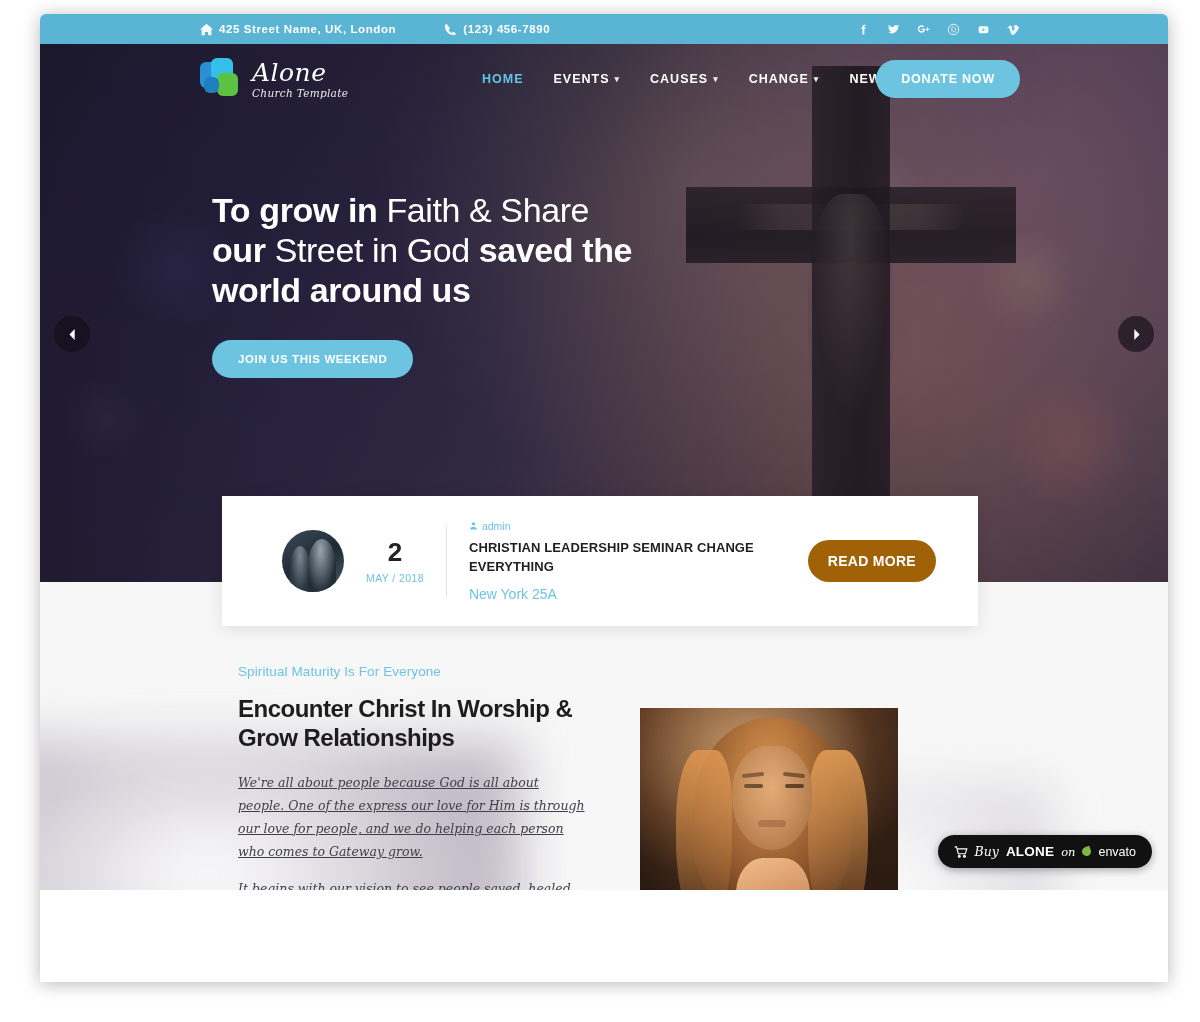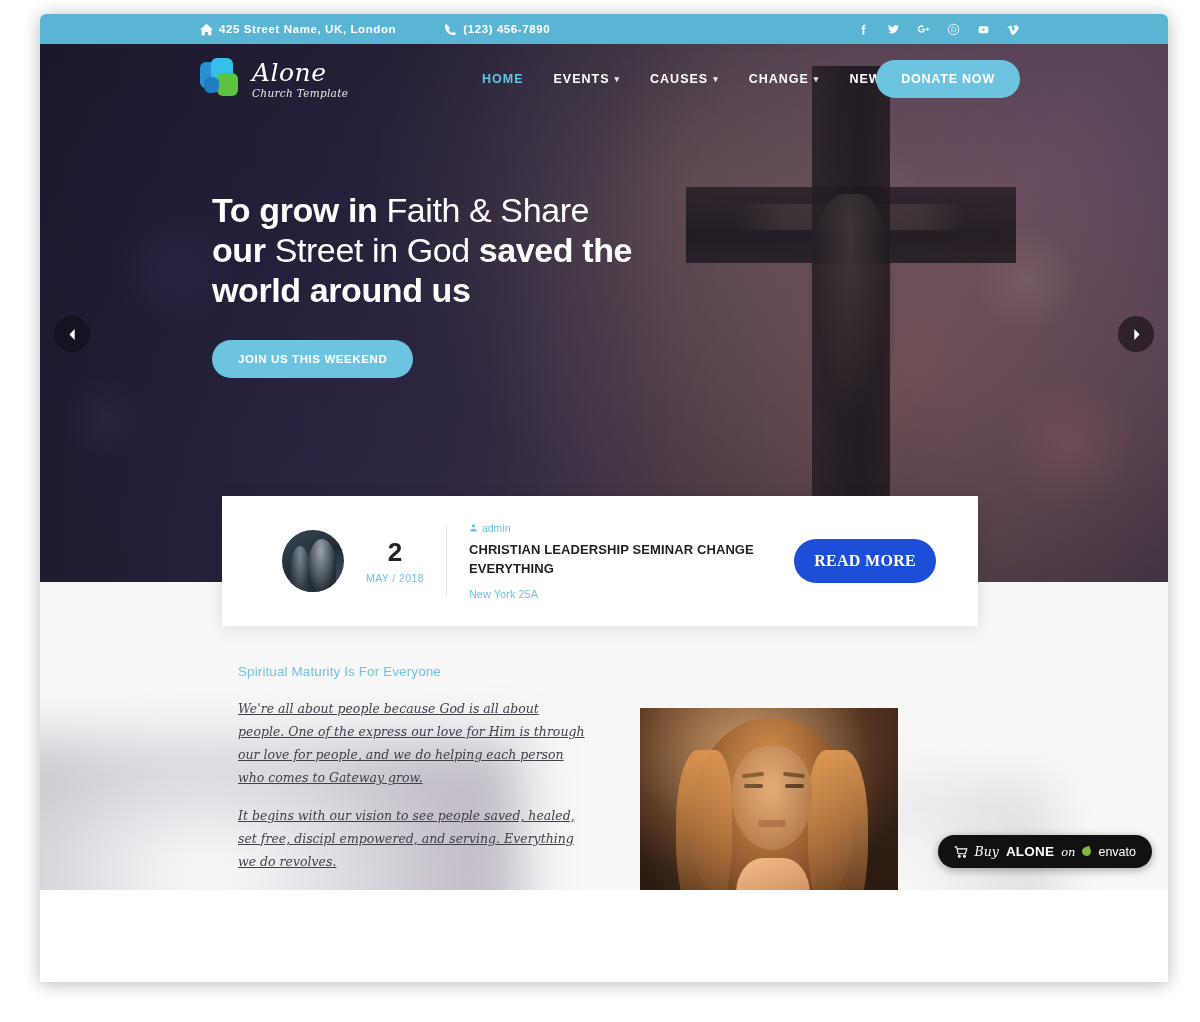--- a/index.html
+++ b/index.html
@@ -201,25 +201,25 @@
   .ev-mon { margin-top:7px; font-size:10.5px; color:#6cc4e0; letter-spacing:.4px; }
   .ev-div { width:1px; height:72px; background:#e4e4e4; margin-left:22px; flex:none; }
   .ev-body { margin-left:22px; flex:1; }
   .ev-admin {
     font-size:10.5px; color:#6cc4e0; display:flex; align-items:center; gap:4px;
   }
   .ev-name {
     margin-top:7px; font-size:13px; font-weight:bold; color:#1f1f1f;
     line-height:1.45; letter-spacing:.1px;
   }
-  .ev-loc { margin-top:10px; font-size:11px; color:#6cc4e0; }
+  .ev-loc { margin-top:10px; font-size:14px; color:#6cc4e0; }
   .ev-btn {
-    margin-right:42px; background:#1d4ed8; color:#fff; border:none; cursor:pointer;
-    font-size:16px; font-weight:bold; letter-spacing:.3px;
-    padding:13px 20px; border-radius:22px; white-space:nowrap; flex:none;font-family:Liberation Serif, serif;
+    margin-right:42px; background:#a16207; color:#fff; border:none; cursor:pointer;
+    font-size:14px; font-weight:bold; letter-spacing:.3px;
+    padding:13px 20px; border-radius:22px; white-space:nowrap; flex:none;
   }
 
   
   .content {
     position:relative; height:360px; background:#f7f7f7; overflow:hidden;
   }
   .content-blur {
     position:absolute; left:-40px; bottom:-130px; width:520px; height:330px;
     background:radial-gradient(ellipse at 40% 40%, rgba(255,255,255,.95), rgba(150,140,160,.55) 60%, rgba(90,80,110,.35));
     filter:blur(26px);
@@ -486,20 +486,21 @@
         <div class="ev-loc">New York 25A</div>
       </div>
       <button class="ev-btn">READ MORE</button>
     </div>
 
     <div class="content">
       <div class="content-blur"></div>
       <div class="content-blur2"></div>
       <div class="c-left">
         <div class="eyebrow">Spiritual Maturity Is For Everyone</div>
+        <div class="c-head">Encounter Christ In Worship &amp; Grow Relationships</div>
         <div class="c-para">We're all about people because God is all about people. One of the express our love for Him is through our love for people, and we do helping each person who comes to Gateway grow.</div>
         <div class="c-para">It begins with our vision to see people saved, healed, set free, discipl empowered, and serving. Everything we do revolves.</div>
       </div>
     </div>
 
     <button class="c-btn">JOIN US THIS WEEKEND</button>
 
     <div class="c-photo">
       <div class="ph-bg"></div>
         <div class="ph-wall"></div>

